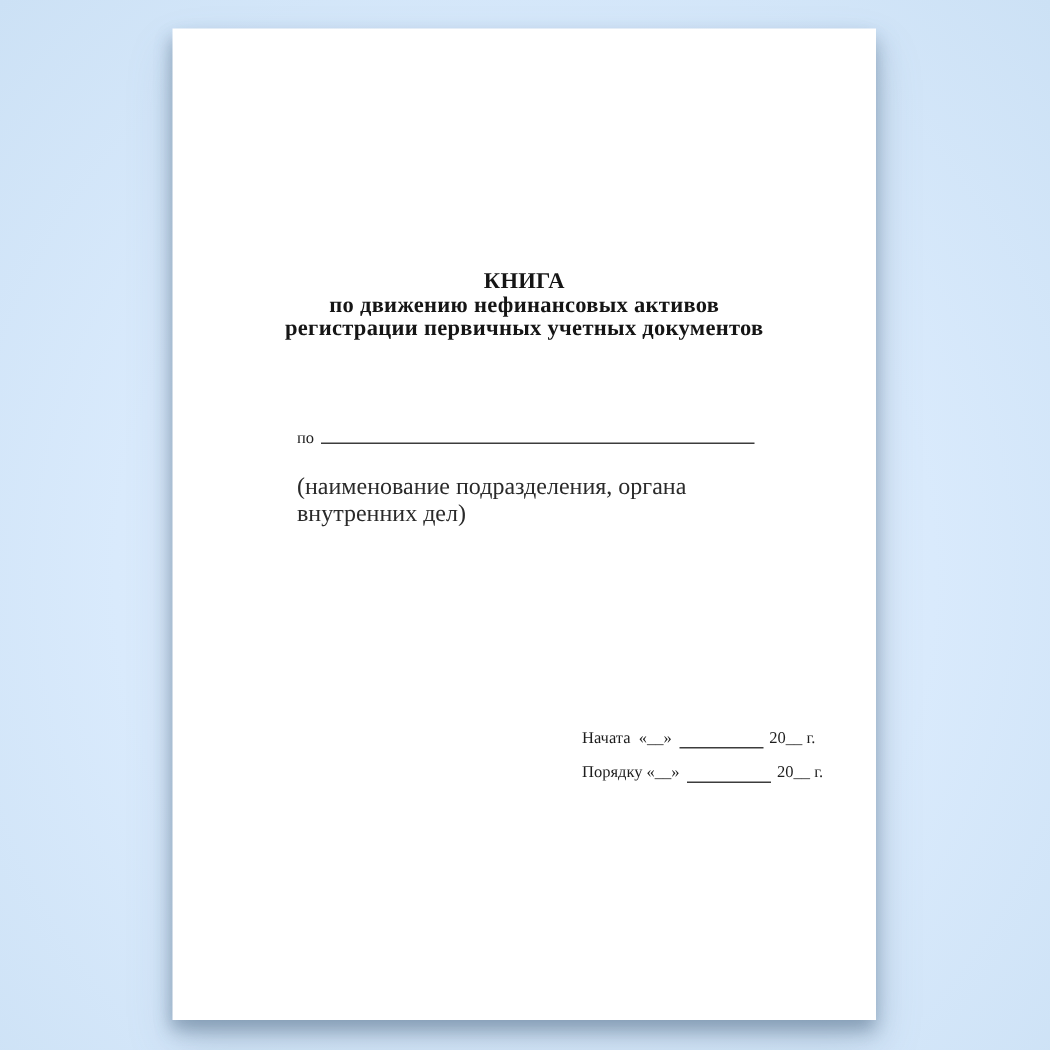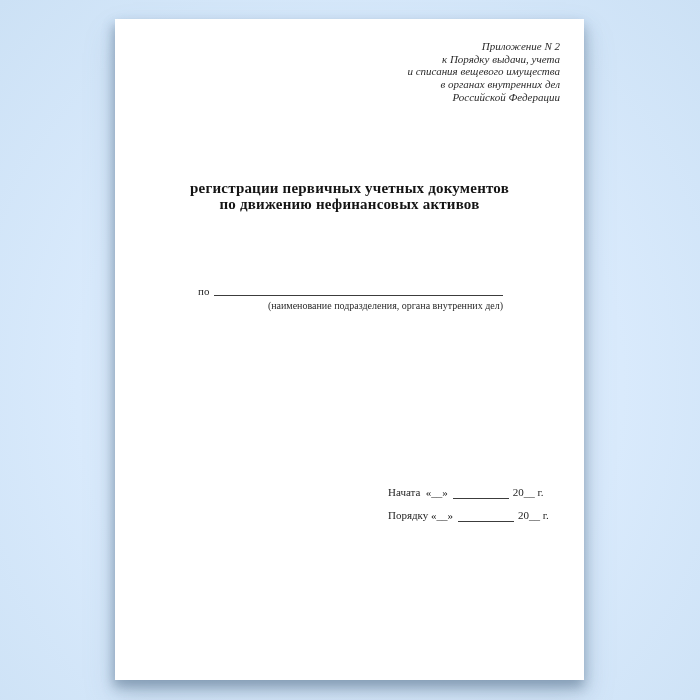--- a/index.html
+++ b/index.html
@@ -70,23 +70,23 @@
     display: inline-block;
     border-bottom: 1px solid #3c3c3c;
     transform: translateY(1px);
   }
   .po-row .blank {
     flex: 1;
     margin-left: 5px;
     height: 11px;
   }
   .po-caption {
-    margin-top: 3px;
-    text-align: right;
-    font-size: 10px;
+    margin-top: 18px;
+    text-align: left;
+    font-size: 16px;
     color: #2a2a2a;
   }
   
   .dates {
     position: absolute;
     top: 467px;
     left: 273px;
     font-size: 11px;
     color: #1e1e1e;
   }
@@ -101,31 +101,25 @@
     height: 11px;
     margin: 0 4px 0 5px;
   }
 </style>
 </head>
 <body>
 
 <div class="scene">
   <div class="page">
 
-    <div class="appendix">
-      <div>Приложение N 2</div>
-      <div>к Порядку выдачи, учета</div>
-      <div>и списания вещевого имущества</div>
-      <div>в органах внутренних дел</div>
-      <div>Российской Федерации</div>
-    </div>
 
     <div class="title">
+      <div>КНИГА</div>
+      <div>по движению нефинансовых активов</div>
       <div>регистрации первичных учетных документов</div>
-      <div>по движению нефинансовых активов</div>
     </div>
 
     <div class="po-block">
       <div class="po-row">
         <span class="po-prefix">по</span>
         <span class="blank"></span>
       </div>
       <div class="po-caption">(наименование подразделения, органа внутренних дел)</div>
     </div>
 

